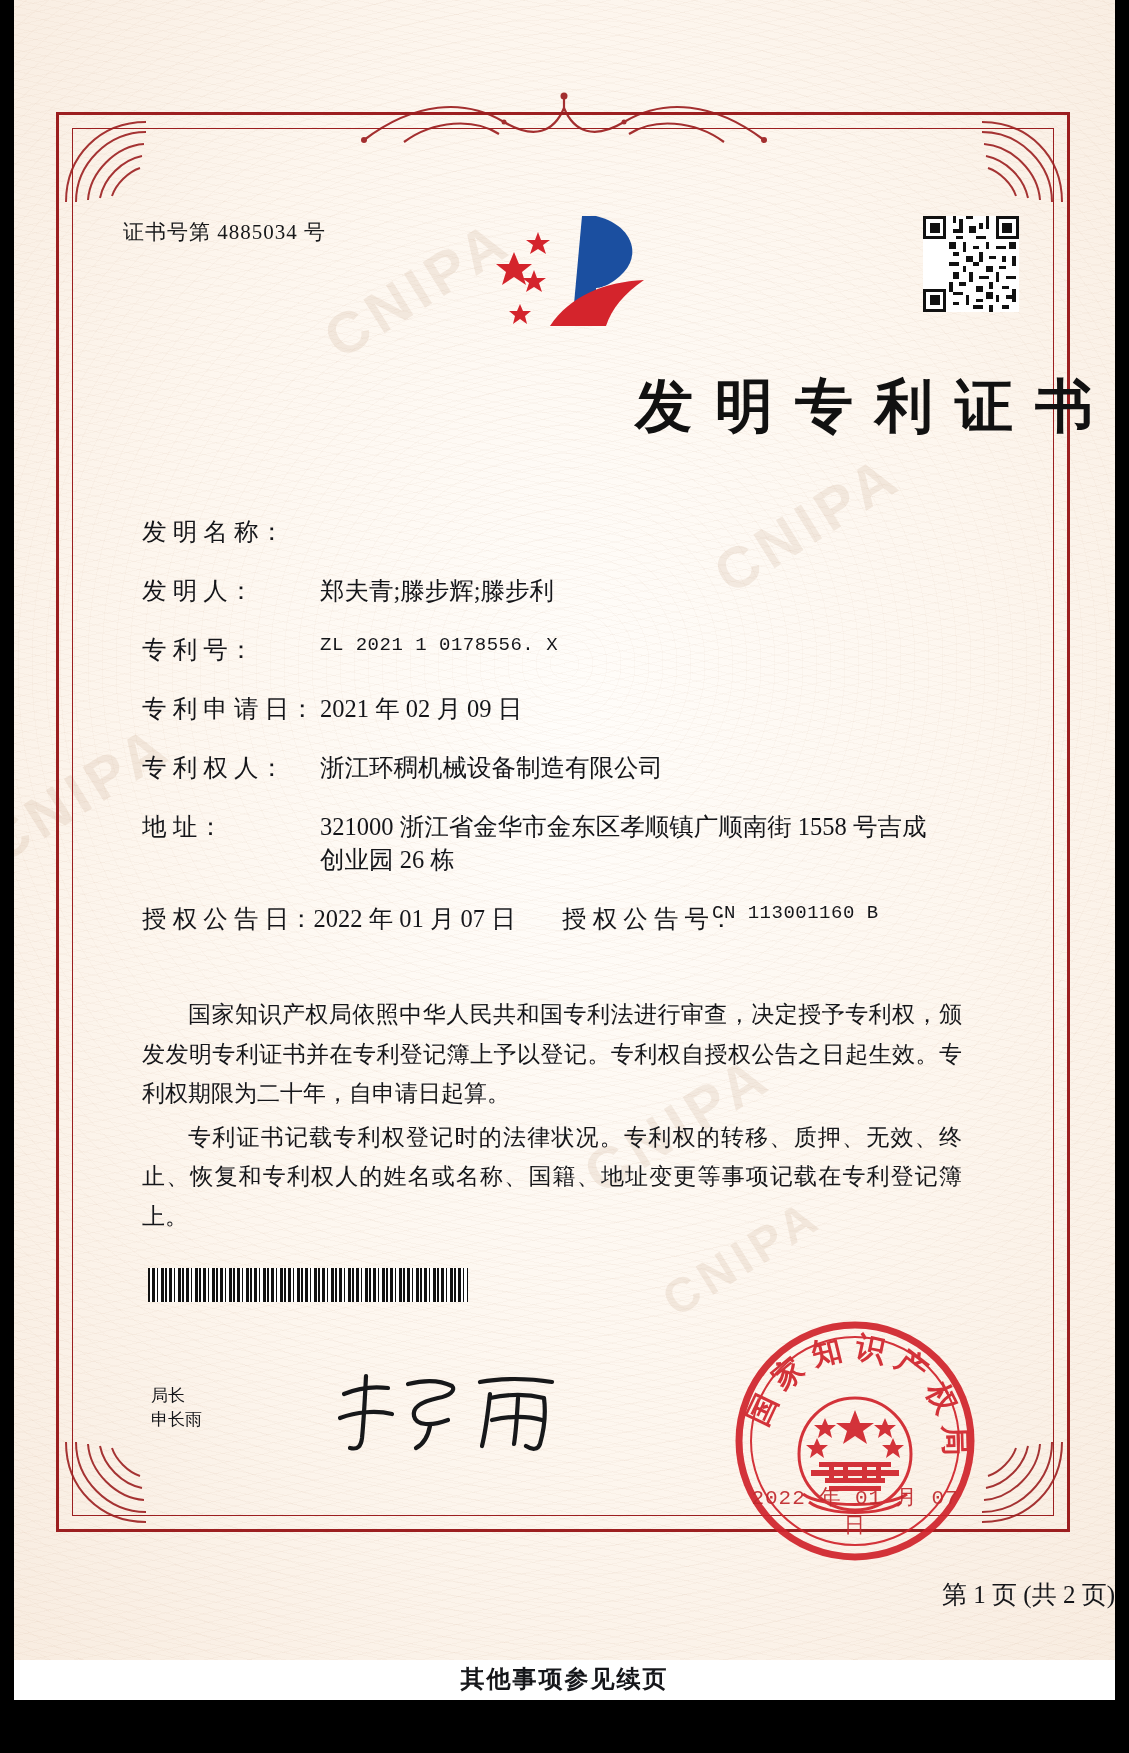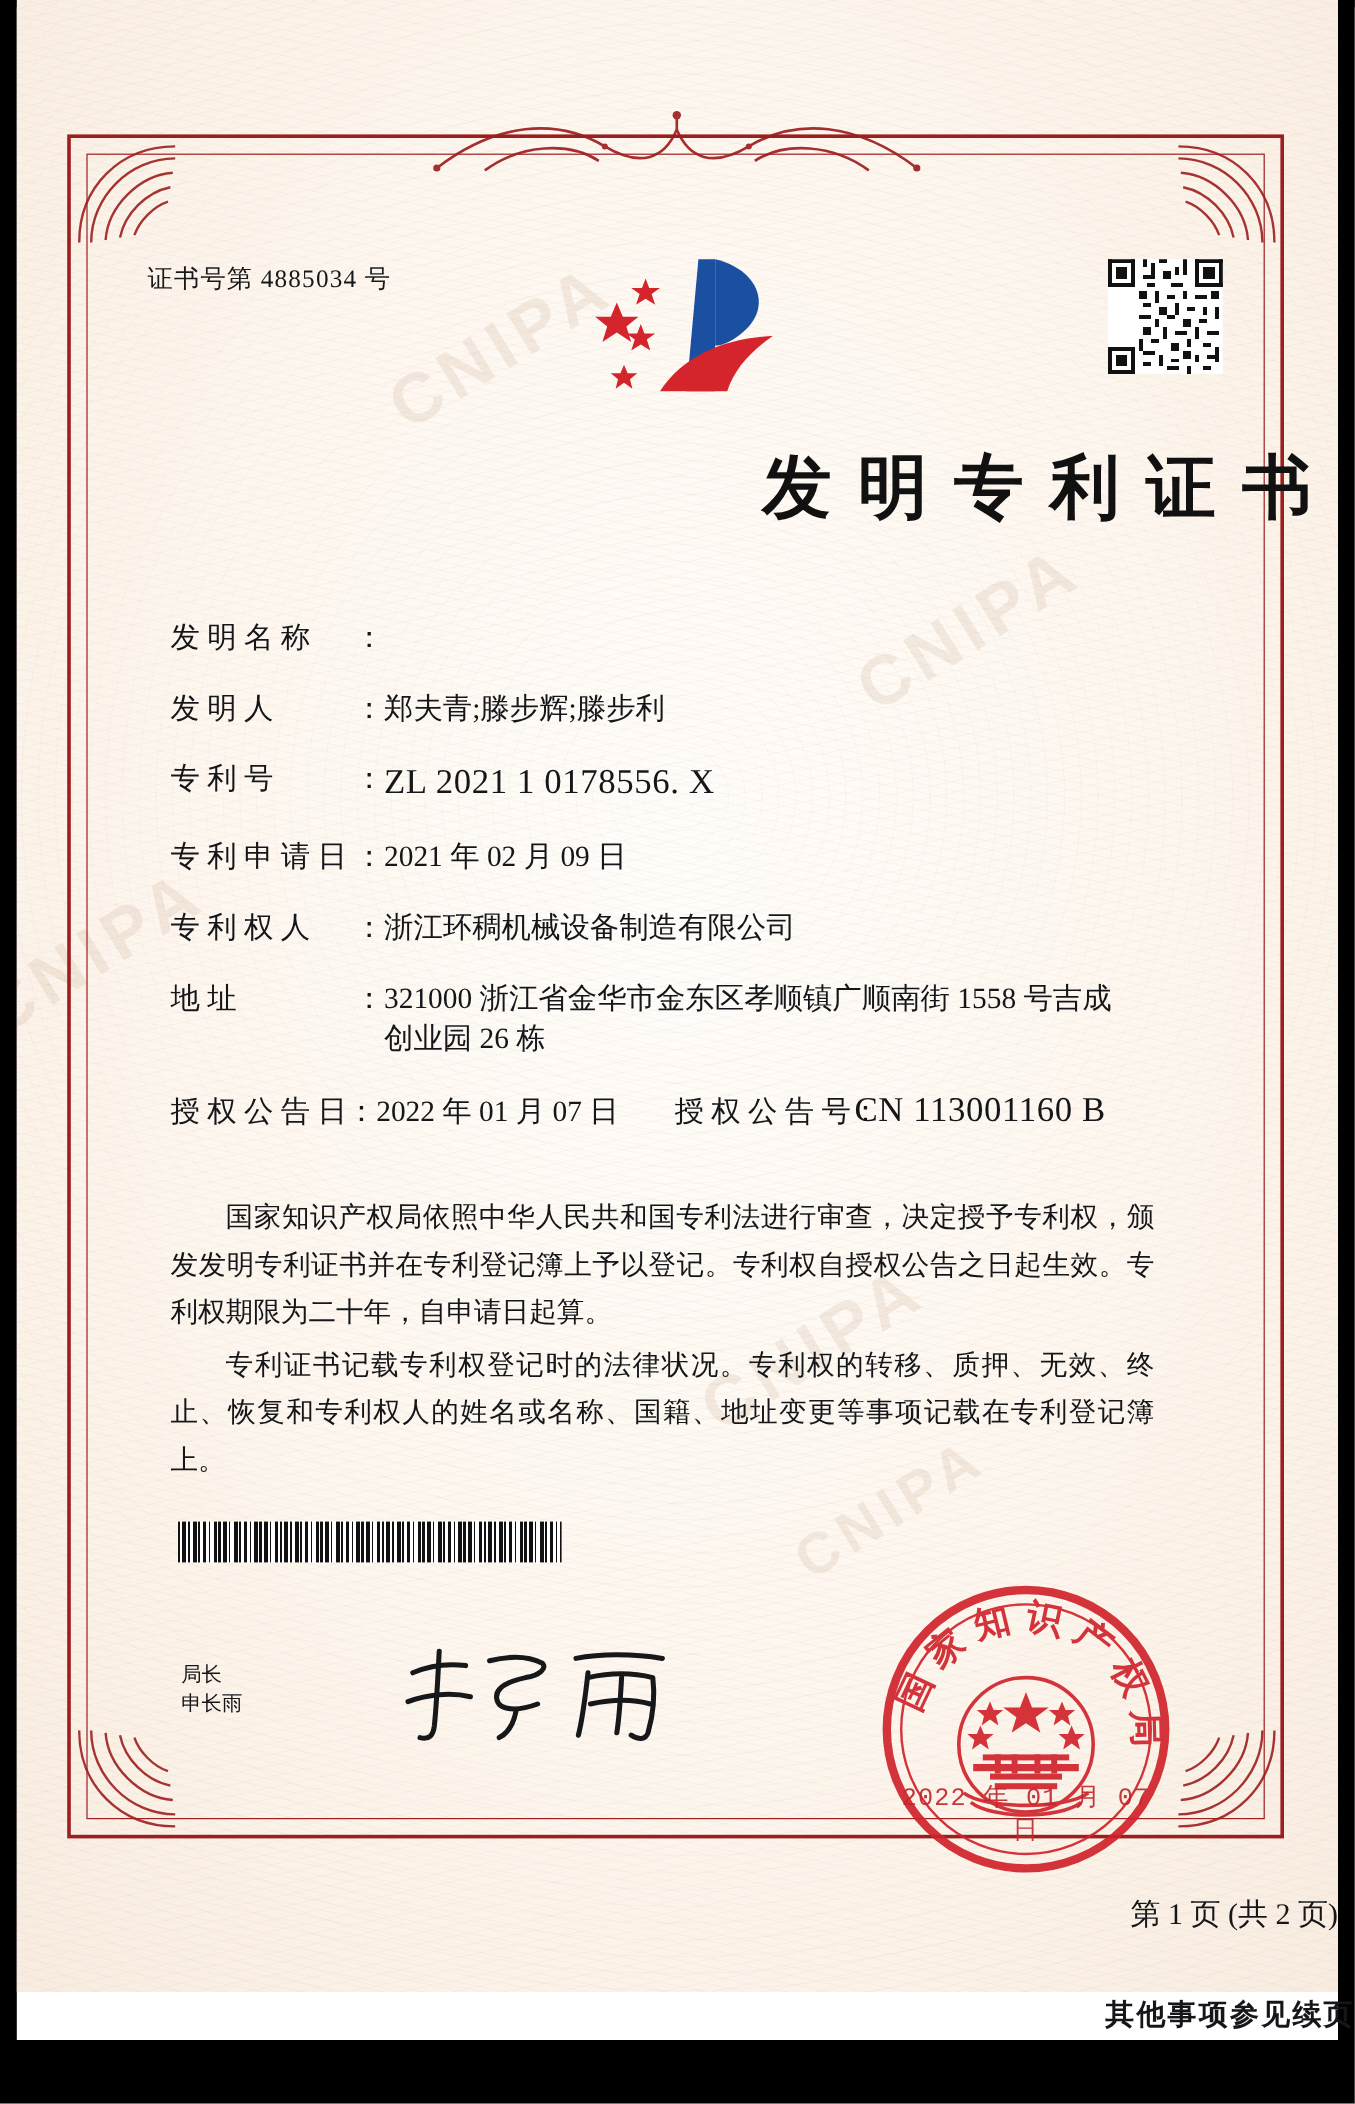--- a/index.html
+++ b/index.html
@@ -138,29 +138,28 @@
     align-items: flex-start;
     margin-bottom: 26px;
     font-size: 24.5px;
     color: #15161a;
     line-height: 1.35;
   }
   .row .lab {
     flex: 0 0 auto;
     width: 178px;
     display: flex;
-    justify-content: space-between;
     white-space: nowrap;
   }
   .row .colon { margin-left: 1px; }
   .row .val {
     flex: 1 1 auto;
     white-space: pre-wrap;
   }
-  .mono { font-family: Liberation Serif, serif; font-size: 29px; letter-spacing: .5px;}
+  .mono { font-family: Liberation Mono, monospace; font-size: 19px; letter-spacing: .5px;}
 
   .row-grant {
     display: flex;
     font-size: 24.5px;
     color: #15161a;
     margin-bottom: 10px;
   }
   .grant-left { width: 420px; display:flex;}
   .grant-right { display:flex; }
   .grant-right .lab2 { width: 150px; display:flex; justify-content: space-between; white-space:nowrap;}
@@ -235,21 +234,21 @@
     left: 0; right: 0;
     top: 1578px;
     text-align: right;
     font-size: 25px;
     color: #15161a;
   }
   .footnote {
     position: absolute;
     left: 0; right: 0;
     top: 1663px;
-    text-align: right;
+    text-align: center;
     font-size: 24px;
     font-weight: bold;
     color: #15161a;
     letter-spacing: 2px;
   }
   .bottom-bar {
     position: absolute;
     left: 0; top: 1700px;
     width: 1129px; height: 53px;
     background: #000;

